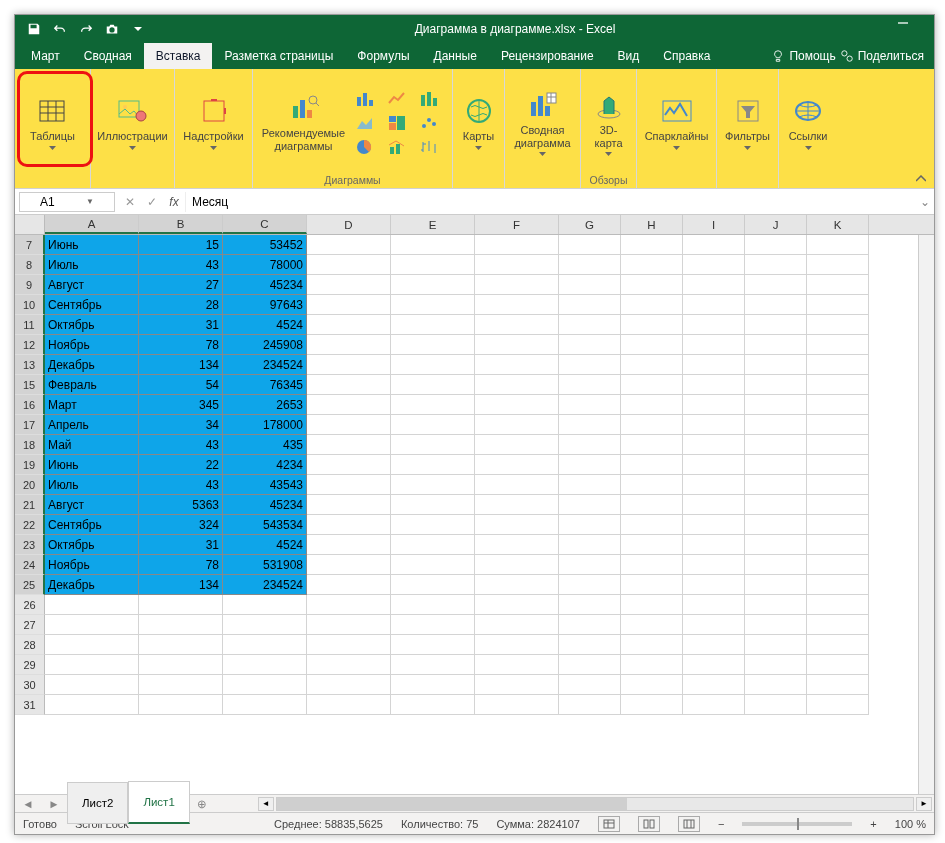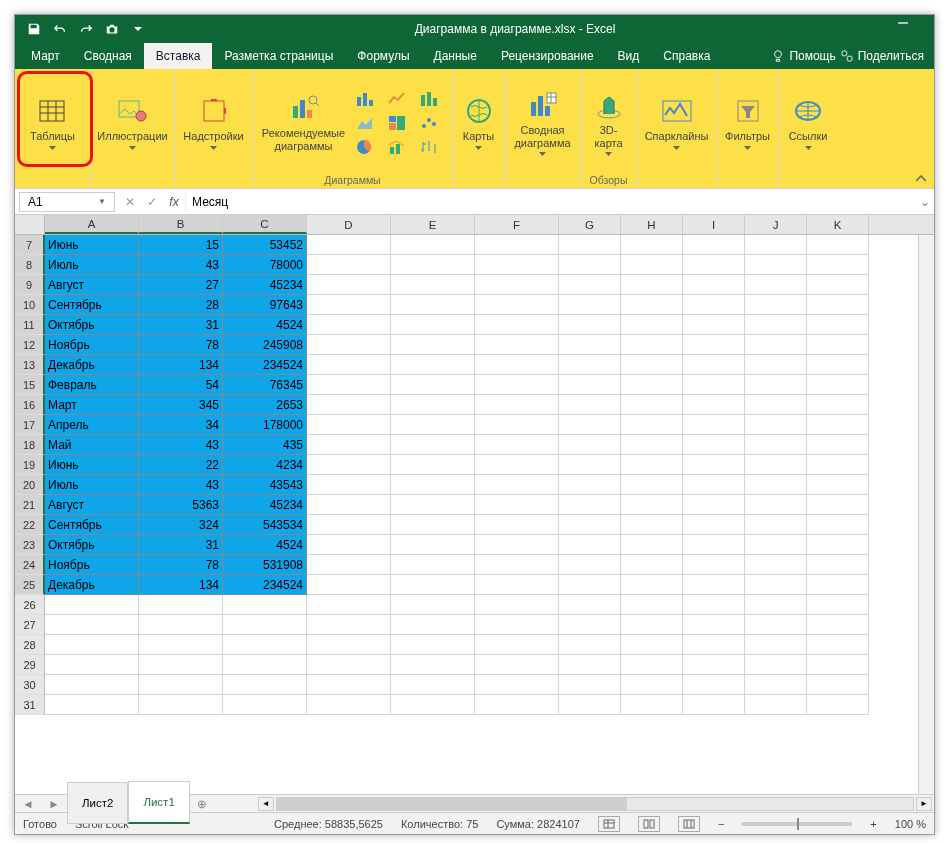--- a/index.html
+++ b/index.html
@@ -30,21 +30,21 @@
 .rg-body { flex: 1; display: flex; align-items: center; gap: 4px; }
 .rg-label { font-size: 10.5px; color: #666; padding-top: 2px; }
 .big-btn { display: flex; flex-direction: column; align-items: center; gap: 3px; cursor: pointer; padding: 2px 4px; font-size: 11px; color: #444; text-align: center; line-height: 1.15; }
 .big-btn .ico { width: 32px; height: 32px; display: flex; align-items: center; justify-content: center; }
 .small-btn { width: 24px; height: 22px; display: flex; align-items: center; justify-content: center; cursor: pointer; }
 .highlight-box { border: 3px solid #e11; border-radius: 10px; position: absolute; left: 2px; top: 2px; width: 76px; height: 96px; pointer-events: none; }
 .ribbon-collapse { position: absolute; right: 4px; bottom: 2px; width: 18px; height: 14px; cursor: pointer; display:flex; align-items:center; justify-content:center; }
 
 
 .formula-bar { height: 26px; border-bottom: 1px solid #ccc; display: flex; align-items: center; font-size: 12px; background:#fff; }
-.namebox { width: 96px; border: 1px solid #ccc; height: 20px; margin: 0 4px; display: flex; align-items: center; padding: 0 8px; justify-content: space-between; }
+.namebox { width: 96px; border: 1px solid #ccc; height: 20px; margin: 0 4px; display: flex; align-items: center; padding: 0 20px; justify-content: space-between; }
 .namebox .dd { color:#666; font-size:8px; }
 .fb-btn { width: 22px; text-align: center; color: #999; cursor: pointer; }
 .fb-fx { font-style: italic; color: #555; }
 .fb-input { flex: 1; padding: 0 6px; border-left: 1px solid #eee; height: 20px; line-height:20px; }
 .fb-expand { width: 18px; text-align:center; color:#888; cursor:pointer; }
 
 
 .grid-wrap { flex: 1; display: flex; flex-direction: column; overflow: hidden; position:relative; }
 .col-headers { display: flex; height: 20px; background: #e6e6e6; border-bottom: 1px solid #bbb; font-size: 11.5px; color: #333; }
 .corner { width: 30px; border-right: 1px solid #bbb; background:#e6e6e6; }

